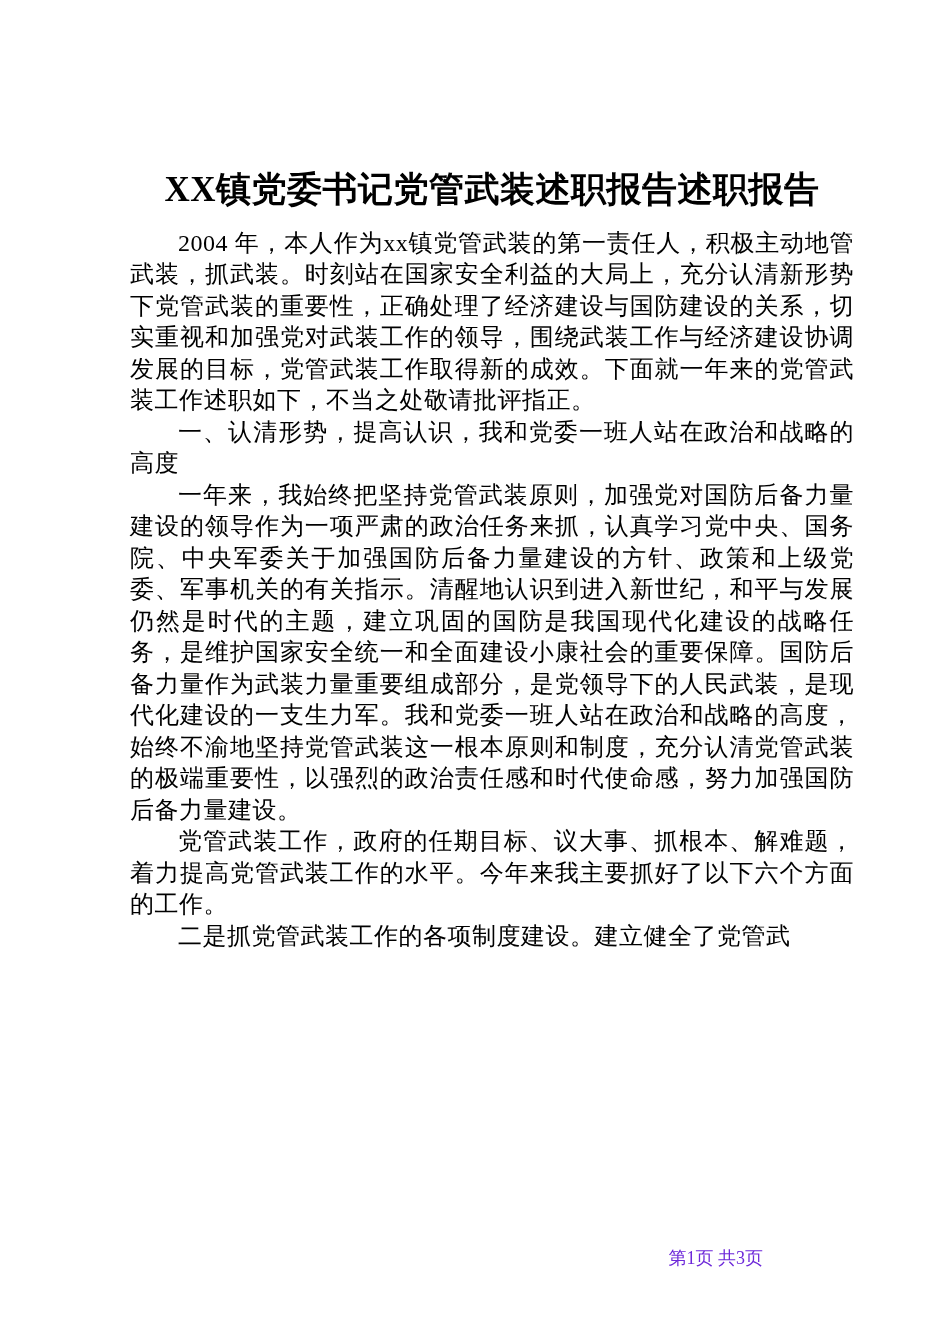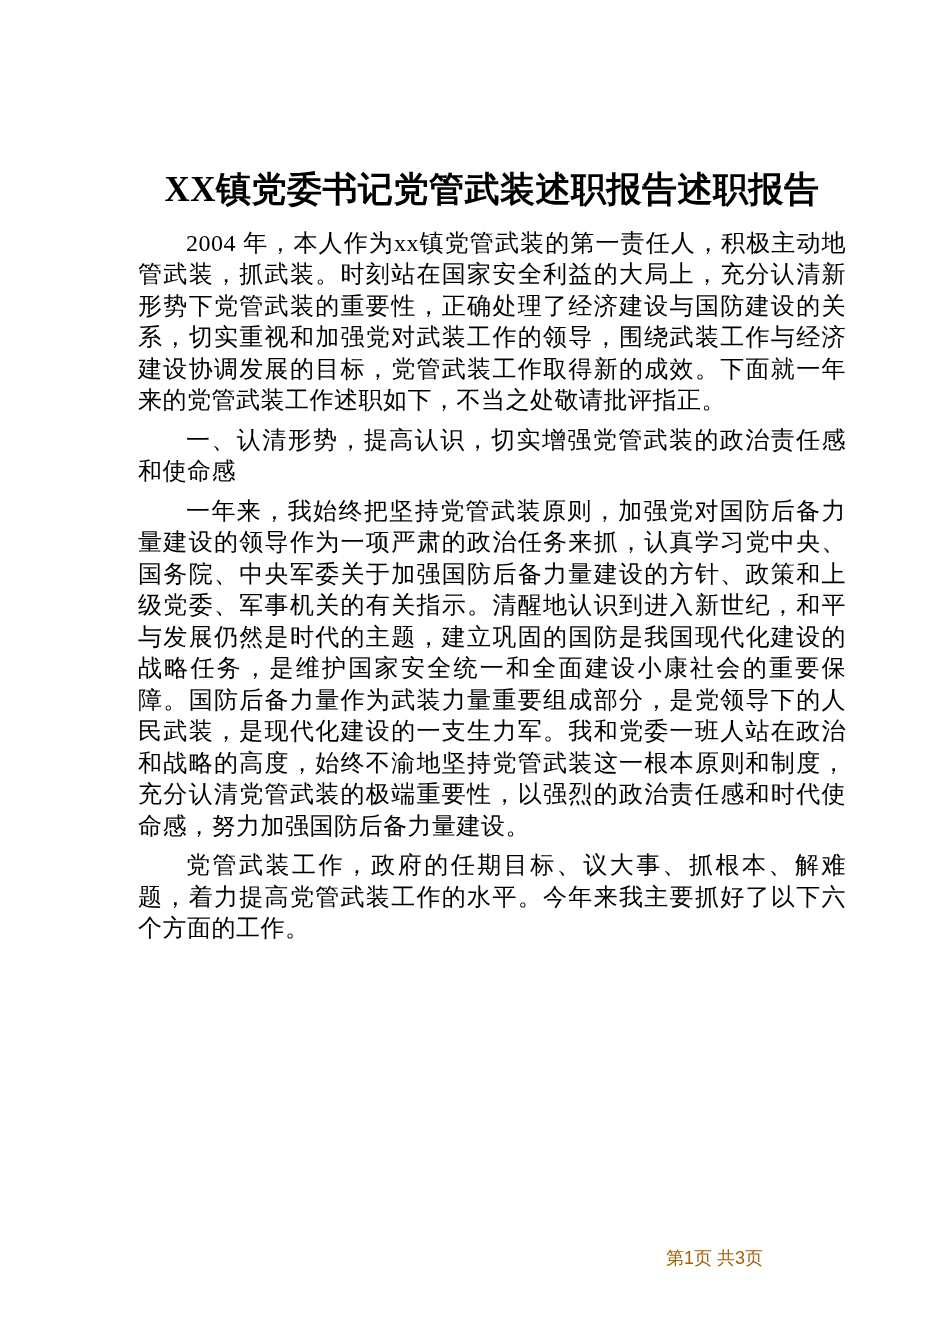--- a/index.html
+++ b/index.html
@@ -29,45 +29,46 @@
     margin: 0 0 16px 0;
     line-height: 1.25;
     letter-spacing: 0.5px;
     font-family: "Liberation Serif", "DejaVu Serif", serif;
   }
   .para {
     font-size: 24px;
     line-height: 31.5px;
     text-align: justify;
     text-indent: 2em;
-    margin: 8px;
+    margin: 0;
     letter-spacing: 0.5px;
     word-break: break-all;
   }
   .footer {
     position: absolute;
     bottom: 74px;
     right: 187px;
     font-size: 18px;
-    color: #a16207;
-    font-family: Liberation Sans, sans-serif;
+    color: #6d28d9;
+    font-family: Liberation Serif, serif;
     margin-top: 12px;
   }
 </style>
 </head>
 <body>
 
 <div class="page">
 
   <h1 class="doc-title">XX镇党委书记党管武装述职报告述职报告</h1>
 
   <div>
     <p class="para">2004 年，本人作为xx镇党管武装的第一责任人，积极主动地管武装，抓武装。时刻站在国家安全利益的大局上，充分认清新形势下党管武装的重要性，正确处理了经济建设与国防建设的关系，切实重视和加强党对武装工作的领导，围绕武装工作与经济建设协调发展的目标，党管武装工作取得新的成效。下面就一年来的党管武装工作述职如下，不当之处敬请批评指正。</p>
-    <p class="para">一、认清形势，提高认识，切实增强党管武装的政治责任感和使命感</p>
+    <p class="para">一、认清形势，提高认识，我和党委一班人站在政治和战略的高度</p>
     <p class="para">一年来，我始终把坚持党管武装原则，加强党对国防后备力量建设的领导作为一项严肃的政治任务来抓，认真学习党中央、国务院、中央军委关于加强国防后备力量建设的方针、政策和上级党委、军事机关的有关指示。清醒地认识到进入新世纪，和平与发展仍然是时代的主题，建立巩固的国防是我国现代化建设的战略任务，是维护国家安全统一和全面建设小康社会的重要保障。国防后备力量作为武装力量重要组成部分，是党领导下的人民武装，是现代化建设的一支生力军。我和党委一班人站在政治和战略的高度，始终不渝地坚持党管武装这一根本原则和制度，充分认清党管武装的极端重要性，以强烈的政治责任感和时代使命感，努力加强国防后备力量建设。</p>
     <p class="para">党管武装工作，政府的任期目标、议大事、抓根本、解难题，着力提高党管武装工作的水平。今年来我主要抓好了以下六个方面的工作。</p>
+    <p class="para">二是抓党管武装工作的各项制度建设。建立健全了党管武</p>
   </div>
 
   <div class="footer">
     <span>第1页  共3页</span>
   </div>
 
 </div>
 
 </body></html>

